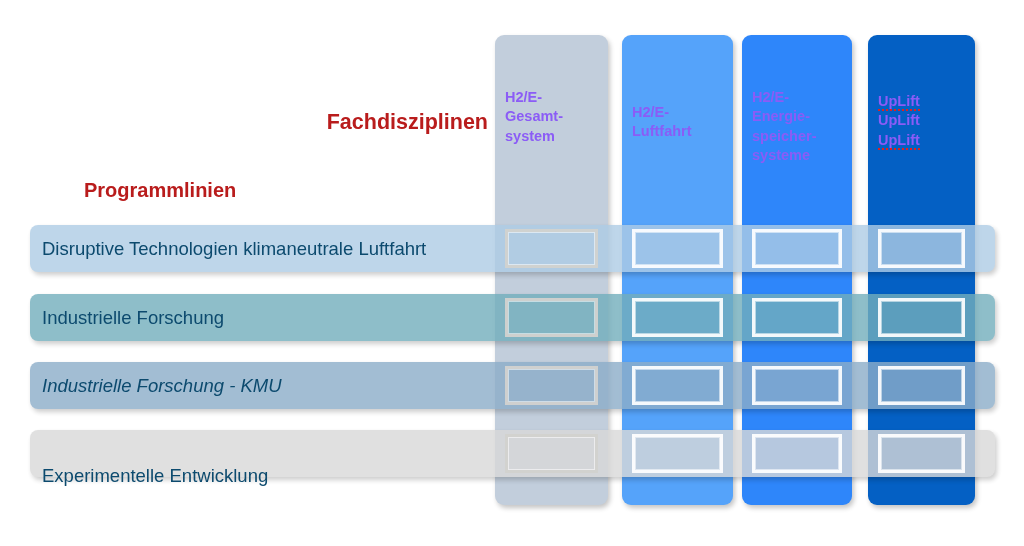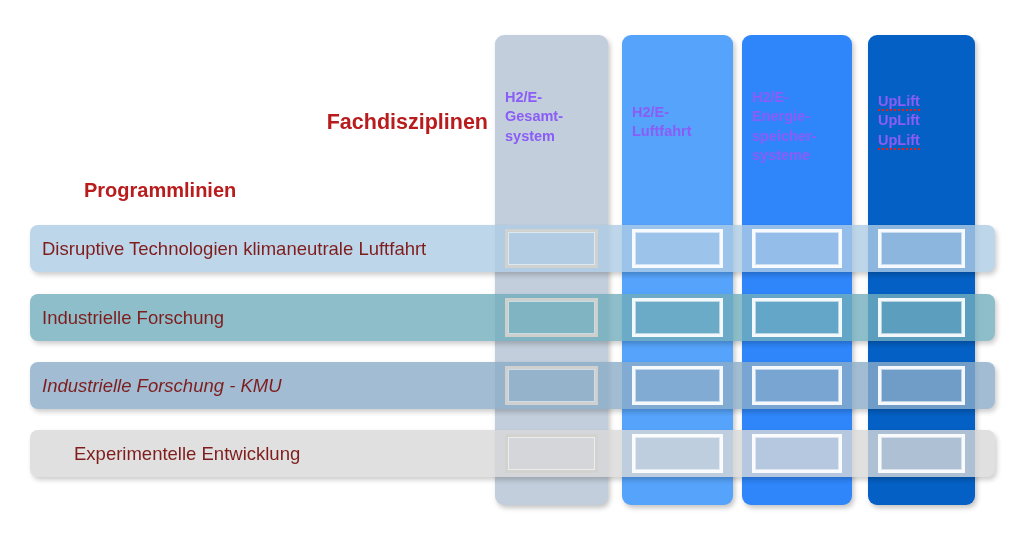--- a/index.html
+++ b/index.html
@@ -55,21 +55,21 @@
     box-shadow: 2px 3px 5px rgba(0,0,0,0.25);
     z-index: 2;
     opacity: 0.80;
   }
   .row-label {
     position: absolute;
     left: 42px;
     height: 47px;
     line-height: 47px;
     font-size: 18.5px;
-    color: #7f1d1d;
+    color: #0c4a6e;
     white-space: nowrap;
     z-index: 5;
   }
 
   
   .cell {
     position: absolute;
     height: 39px;
     border: 3px solid rgba(255,255,255,0.92);
     box-sizing: border-box;
@@ -144,20 +144,20 @@
       <div class="col-label" style="left: 495px; width: 113px; top: 88px;"><span>H2/E-</span><br><span>Gesamt-</span><br><span>system</span></div>
       <div class="col-label" style="left: 622px; width: 111px; top: 103px;"><span>H2/E-</span><br><span>Luftfahrt</span></div>
       <div class="col-label" style="left: 742px; width: 110px; top: 88px;"><span>H2/E-</span><br><span>Energie-</span><br><span>speicher-</span><br><span>systeme</span></div>
       <div class="col-label" style="left: 868px; width: 107px; top: 92px;"><span class="sq">UpLift</span><br><span>UpLift</span><br><span class="sq">UpLift</span></div>
     </div>
 
   <div id="row-labels-layer">
       <div class="row-label" style="top: 225px;">Disruptive Technologien klimaneutrale Luftfahrt</div>
       <div class="row-label" style="top: 294px; text-align: right;">Industrielle Forschung</div>
       <div class="row-label" style="top: 362px; font-style: italic;">Industrielle Forschung - KMU</div>
-      <div class="row-label" style="top: 430px; margin-left: 32px;">Experimentelle Entwicklung</div>
+      <div class="row-label" style="top: 452px;">Experimentelle Entwicklung</div>
     </div>
 
   <div class="heading" id="fachdisziplinen-heading">Fachdisziplinen</div>
 
   <div class="heading" id="programmlinien-heading">Programmlinien</div>
 
 </div>
 
 </body></html>

